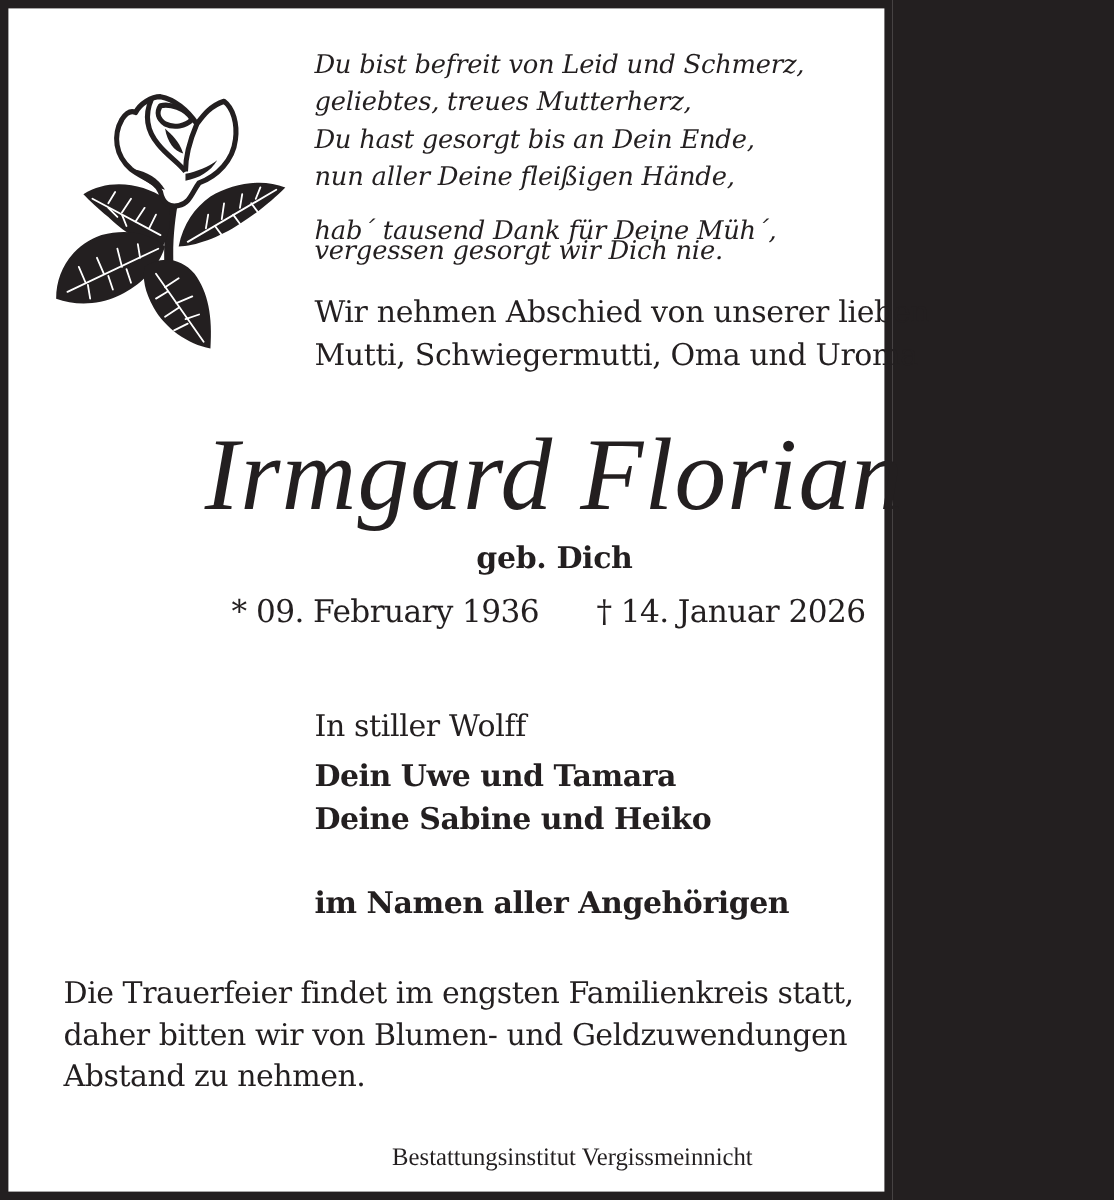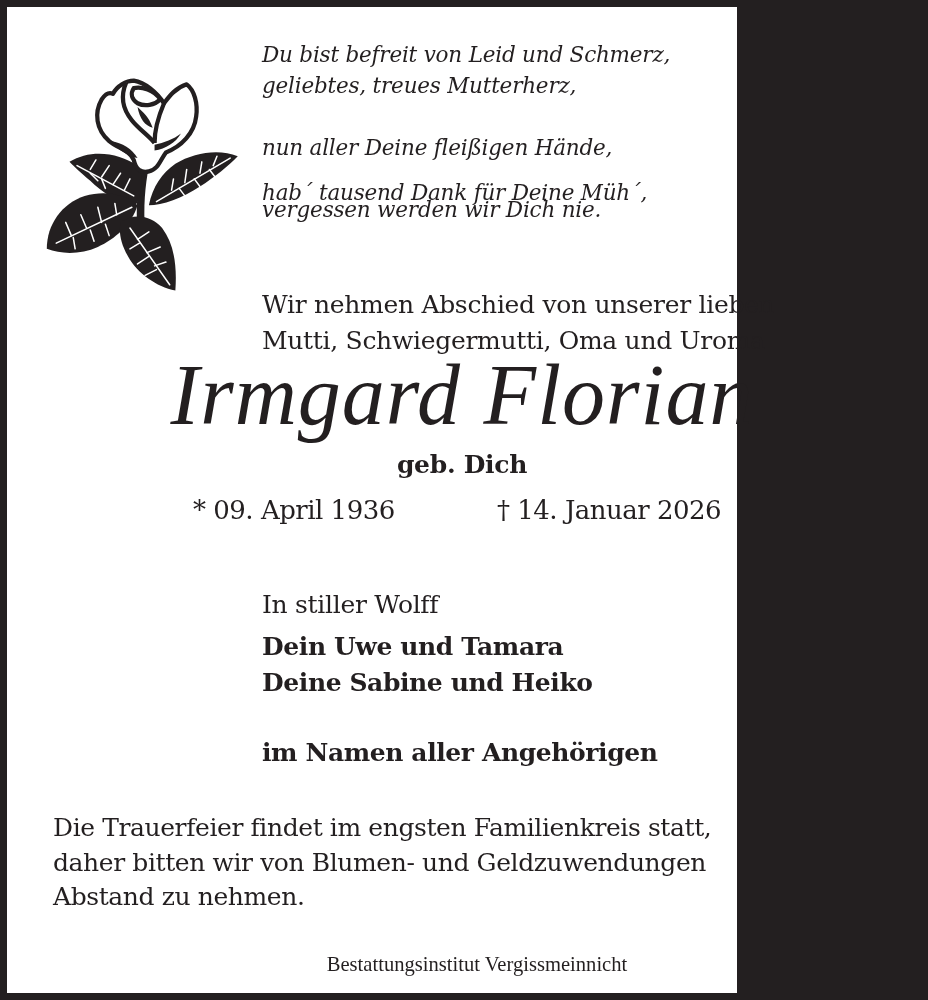--- a/index.html
+++ b/index.html
@@ -3,21 +3,21 @@
 <meta charset="utf-8">
 <style>
   html, body { margin: 0; padding: 0; background: #231f20; }
   body { width: 928px; height: 1000px; position: relative; overflow: hidden; }
   .frame {
     position: absolute; left: 0; top: 0; width: 744px; height: 1000px;
     box-sizing: border-box; border: 7px solid #231f20; background: #ffffff;
   }
   .t { position: absolute; white-space: nowrap; color: #231f20; margin: 0; line-height: 1; }
   .poem { font-family: "DejaVu Serif", serif; font-style: italic; font-size: 21.5px; letter-spacing: -0.2px; }
-  .intro { font-family: "DejaVu Serif", serif; font-size: 25px; letter-spacing: -0.3px; margin-top: 45px; }
+  .intro { font-family: "DejaVu Serif", serif; font-size: 25px; letter-spacing: -0.3px; }
   .name {
     font-family: "Liberation Serif", serif; font-style: italic; font-size: 86px;
     letter-spacing: 1px; font-weight: normal;
   }
   .maiden { font-family: "DejaVu Serif", serif; font-weight: bold; font-size: 25px; letter-spacing: -0.3px; }
   .dates { font-family: "DejaVu Serif", serif; font-size: 26px; letter-spacing: -0.5px; }
   .mourn-intro { font-family: "DejaVu Serif", serif; font-size: 25px; letter-spacing: -0.3px; }
   .mourner { font-family: "DejaVu Serif", serif; font-weight: bold; font-size: 25px; letter-spacing: -0.4px; }
   .closing { font-family: "DejaVu Serif", serif; font-size: 25px; letter-spacing: -0.4px; }
   .footer {
@@ -67,32 +67,33 @@
     </g>
     <g fill="#231f20">
       <path d="M100 56 C106 62 112 66 116 78 C108 76 102 68 100 56 Z"></path>
       <path d="M72 92 C84 94 94 100 100 110 C90 108 80 102 72 92 Z"></path>
       <path d="M118 96 C128 94 138 90 146 84 C140 94 130 100 118 102 Z"></path>
     </g>
   </svg>
 
   <p class="t poem" style="left:255px; top:37px;">Du bist befreit von Leid und Schmerz,</p>
   <p class="t poem" style="left:255px; top:68px;">geliebtes, treues Mutterherz,</p>
+  <p class="t poem" style="left:255px; top:99px;">Du hast gesorgt bis an Dein Ende,</p>
   <p class="t poem" style="left:255px; top:130px;">nun aller Deine fleißigen Hände,</p>
   <p class="t poem" style="left:255px; top:175px;">hab´ tausend Dank für Deine Müh´,</p>
-  <p class="t poem" style="left:255px; top:192px;">vergessen werden wir Dich nie.</p>
+  <p class="t poem" style="left:255px; top:192px;">vergessen gesorgt wir Dich nie.</p>
 
   <p class="t intro" style="left:255px; top:240px;">Wir nehmen Abschied von unserer lieben</p>
   <p class="t intro" style="left:255px; top:276px;">Mutti, Schwiegermutti, Oma und Uroma</p>
 
   <p class="t name" style="left:455px; top:345px; transform:translateX(-50%);text-align:center;">Irmgard Florian</p>
 
   <p class="t maiden" style="left:455px; top:445px; transform:translateX(-50%);">geb. Dich</p>
 
-  <p class="t dates" style="left:186px; top:490px;">* 09. April 1936</p>
+  <p class="t dates" style="left:186px; top:490px;">* 09. February 1936</p>
   <p class="t dates" style="left:490px; top:490px;">† 14. Januar 2026</p>
 
   <p class="t mourn-intro" style="left:255px; top:585px;">In stiller Wolff</p>
   <p class="t mourner" style="left:255px; top:627px;">Dein Uwe und Tamara</p>
   <p class="t mourner" style="left:255px; top:663px;">Deine Sabine und Heiko</p>
   <p class="t mourner" style="left:255px; top:733px;">im Namen aller Angehörigen</p>
 
   <p class="t closing" style="left:46px; top:808px;">Die Trauerfeier findet im engsten Familienkreis statt,</p>
   <p class="t closing" style="left:46px; top:843px;">daher bitten wir von Blumen- und Geldzuwendungen</p>
   <p class="t closing" style="left:46px; top:877px;">Abstand zu nehmen.</p>

